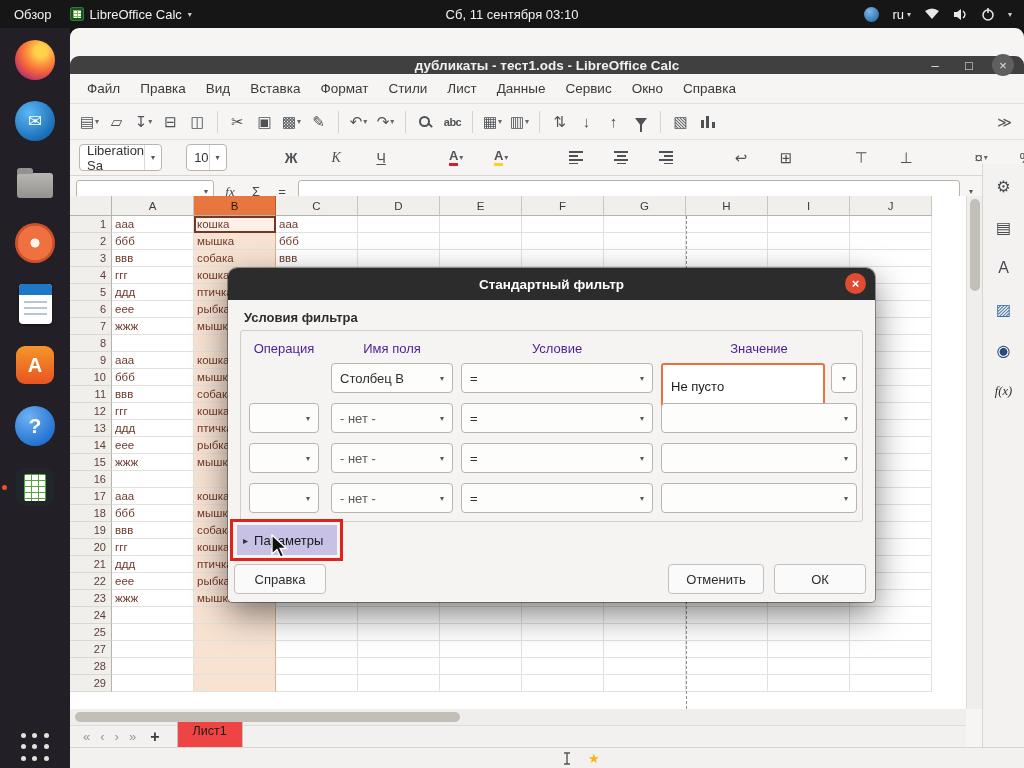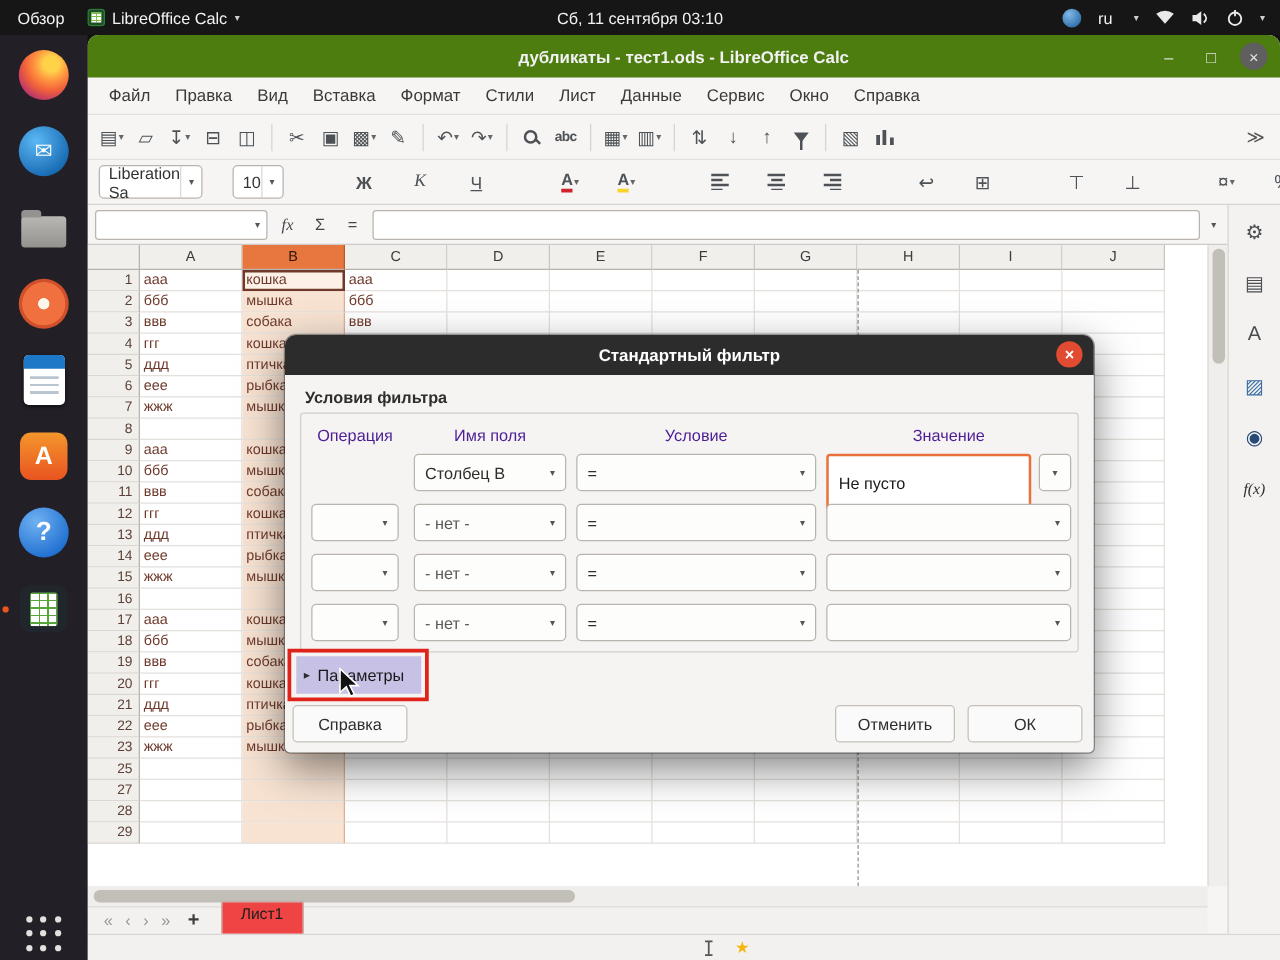--- a/index.html
+++ b/index.html
@@ -11,21 +11,21 @@
   .tb-left { display:flex; align-items:center; gap:18px; padding-left:14px; }
   .tb-app { display:flex; align-items:center; gap:6px; }
   .tb-appicon { width:14px; height:14px; border-radius:3px; background:#1e4d2b; box-shadow:inset 0 0 0 1px #2e7d32; position:relative; }
   .tb-appicon::after { content:''; position:absolute; inset:3px; background:
      repeating-linear-gradient(to right,#7ac143 0 1px,transparent 1px 4px),
      repeating-linear-gradient(to bottom,#7ac143 0 1px,transparent 1px 3px), #fff; }
   .chev { font-size:8px; color:#cfcfcf; }
   .tb-clock { position:absolute; left:50%; transform:translateX(-50%); font-weight:400; }
   .tb-right { margin-left:auto; display:flex; align-items:center; gap:13px; padding-right:12px; }
   .tb-blue { width:15px; height:15px; border-radius:50%; background:radial-gradient(circle at 35% 30%, #7fb8e8, #2d6ea8 80%); display:inline-block; }
-  .tb-kb { display:flex; align-items:center; gap:17px; }
+  .tb-kb { display:flex; align-items:center; gap:3px; }
 
   
   .dock { position:absolute; left:0; top:28px; width:70px; height:740px; background:#221f26; display:flex; flex-direction:column; align-items:center; padding:8px 0 6px; gap:13px; z-index:55; }
   .dock-item { width:48px; height:48px; border-radius:10px; display:flex; align-items:center; justify-content:center; position:relative; }
   .dock-item.active::before { content:''; position:absolute; left:-9px; width:5px; height:5px; border-radius:50%; background:#e95420; }
   .ball { width:40px; height:40px; border-radius:50%; display:flex; align-items:center; justify-content:center; color:#fff; }
   .dock-firefox .ball { background:radial-gradient(circle at 65% 28%, #ffd24a 0 16%, #ff9640 34%, #f2613a 55%, #b5326e 80%, #742b8f 100%); }
   .dock-thunderbird .ball { background:radial-gradient(circle at 35% 30%, #5bb8f5, #1668b0 78%); font-size:17px; }
   .folder { width:36px; height:25px; background:linear-gradient(#b9b7b3,#94928e); border-radius:3px; position:relative; margin-top:7px; }
   .folder::before { content:''; position:absolute; top:-5px; left:0; width:16px; height:6px; background:#94928e; border-radius:3px 3px 0 0; }
@@ -38,21 +38,21 @@
   .dock-help .ball { background:radial-gradient(circle at 35% 28%, #6fb1f2, #1f6fd0 78%); font-size:21px; font-weight:bold; }
   .calcic { width:38px; height:38px; border-radius:9px; background:#20262c; display:flex; align-items:center; justify-content:center; }
   .sheeticon { width:22px; height:27px; background:
      repeating-linear-gradient(to right,#57a639 0 1px,transparent 1px 7px),
      repeating-linear-gradient(to bottom,#57a639 0 1px,transparent 1px 6px), #fff; border-radius:2px; }
   .show-apps { margin-top:auto; width:30px; height:30px; display:grid; grid-template-columns:repeat(3,1fr); grid-template-rows:repeat(3,1fr); gap:4px; align-items:center; justify-items:center; }
   .show-apps i { width:5px; height:5px; border-radius:50%; background:#e3e1de; }
 
   
   .window { position:absolute; left:70px; top:28px; width:954px; height:740px; background:#f6f5f4; border-radius:9px 9px 0 0; box-shadow:0 6px 24px rgba(0,0,0,.6); }
-  .titlebar { height:34px; background:#4d7c0f; border-radius:9px 9px 0 0; display:flex; align-items:center; justify-content:center; color:#f1f1f1; font-weight:bold; font-size:13.5px; position:relative; }
+  .titlebar { height:18px; background:#404040; border-radius:9px 9px 0 0; display:flex; align-items:center; justify-content:center; color:#f1f1f1; font-weight:bold; font-size:13.5px; position:relative;margin-top:28px; }
   .win-controls { position:absolute; right:10px; top:0; height:100%; display:flex; align-items:center; gap:12px; }
   .win-btn { width:22px; height:22px; border-radius:50%; display:flex; align-items:center; justify-content:center; color:#e4e4e4; font-size:13px; font-weight:normal; }
   .win-close { background:#5f5f5f; }
 
   .menubar { height:30px; background:#f6f5f4; display:flex; align-items:center; padding-left:8px; gap:2px; font-size:13.5px; color:#3a3a3a; border-bottom:1px solid #e3dfdb; }
   .menu-item { padding:4px 9px; border-radius:4px; }
 
   .toolbar { background:#f6f5f4; display:flex; align-items:center; padding:0 7px; gap:2px; }
   #toolbar-main { height:36px; border-bottom:1px solid #e3dfdb; }
   #toolbar-format { height:36px; border-bottom:1px solid #d8d4d0;gap:20px; }
@@ -722,20 +722,33 @@
           <div class="cell">жжж</div>
           <div class="cell"></div>
           <div class="cell"></div>
           <div class="cell"></div>
           <div class="cell"></div>
           <div class="cell"></div>
           <div class="cell"></div>
           <div class="cell"></div>
         </div>
         <div class="grid-row">
+          <div class="row-h">24</div>
+          <div class="cell"></div>
+          <div class="cell selcol"></div>
+          <div class="cell"></div>
+          <div class="cell"></div>
+          <div class="cell"></div>
+          <div class="cell"></div>
+          <div class="cell"></div>
+          <div class="cell"></div>
+          <div class="cell"></div>
+          <div class="cell"></div>
+        </div>
+        <div class="grid-row">
           <div class="row-h">25</div>
           <div class="cell"></div>
           <div class="cell selcol"></div>
           <div class="cell"></div>
           <div class="cell"></div>
           <div class="cell"></div>
           <div class="cell"></div>
           <div class="cell"></div>
           <div class="cell"></div>
           <div class="cell"></div>

